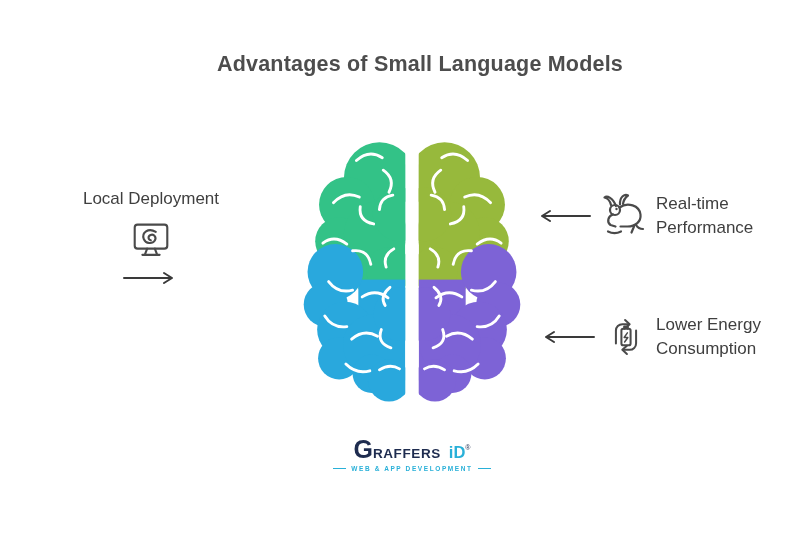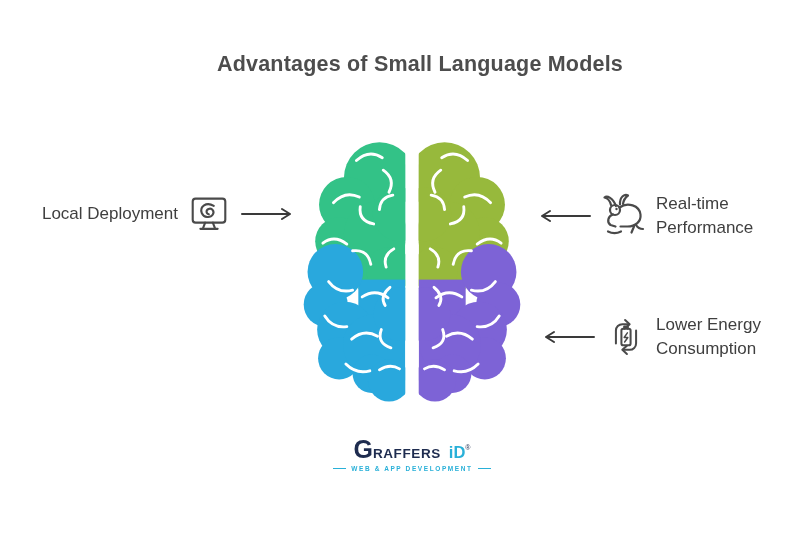--- a/index.html
+++ b/index.html
@@ -7,21 +7,21 @@
     position:relative;width:804px;height:473px;background:#fff;overflow:hidden;
     font-family:"Liberation Sans", sans-serif;
   }
   .title{
     position:absolute;top:52px;left:0;right:0;margin:0;
     text-align:center;transform:translateX(18px);
     font-size:21.5px;font-weight:700;color:var(--title,#4d4d4d);
     letter-spacing:0.2px;
   }
   .row{position:absolute;display:flex;align-items:center;gap:8px;}
-  .row-l1{top:189px;left:20px;width:278px;height:50px;}
+  .row-l1{top:189px;left:12px;width:278px;height:50px;flex-direction:column;}
   .row-l2{top:310px;left:28px;width:282px;height:52px;}
   .row-r1{top:189px;left:534px;width:244px;height:54px;}
   .row-r2{top:310px;left:538px;width:244px;height:54px;}
   .lbl{
     flex:1;text-align:right;font-size:17px;color:var(--label,#3f3f3f);
     white-space:nowrap;
   }
   .lbl2{font-size:17px;color:var(--label,#3f3f3f);line-height:1.4;}
   .lbl2 span{display:block;white-space:nowrap;}
   .ic{display:flex;align-items:center;justify-content:center;}

